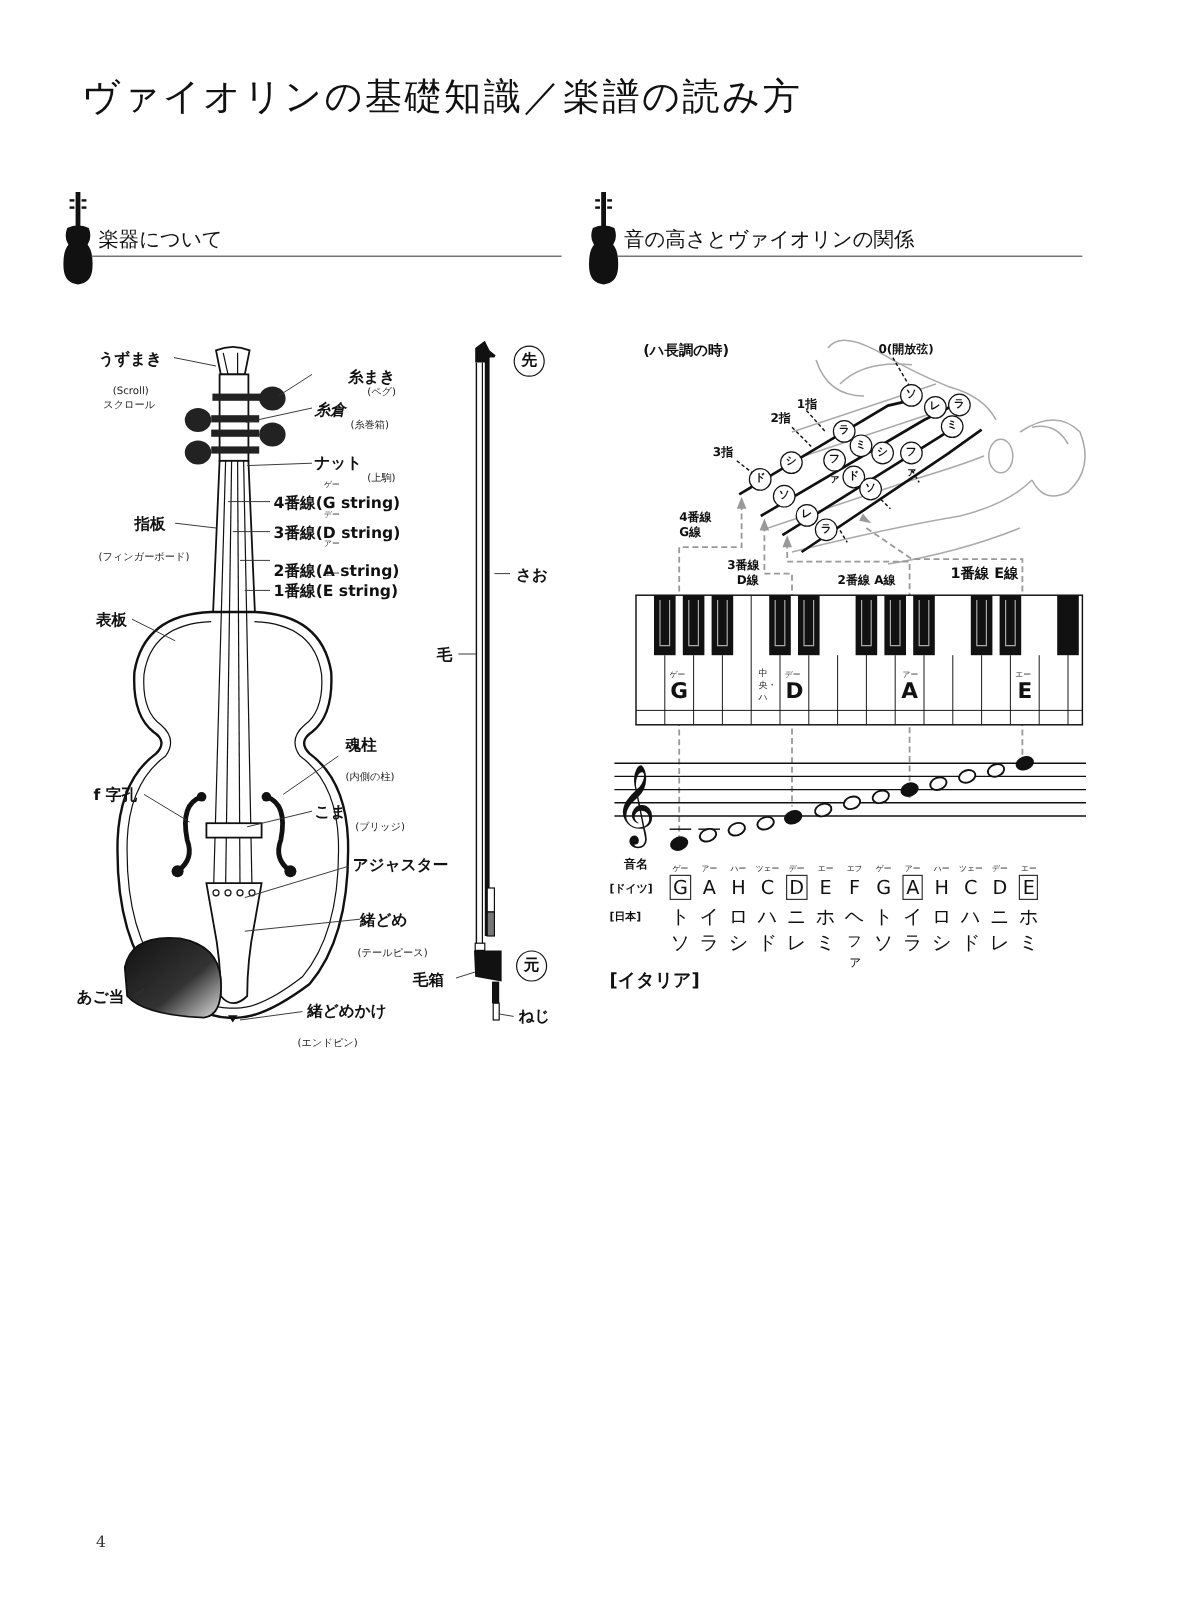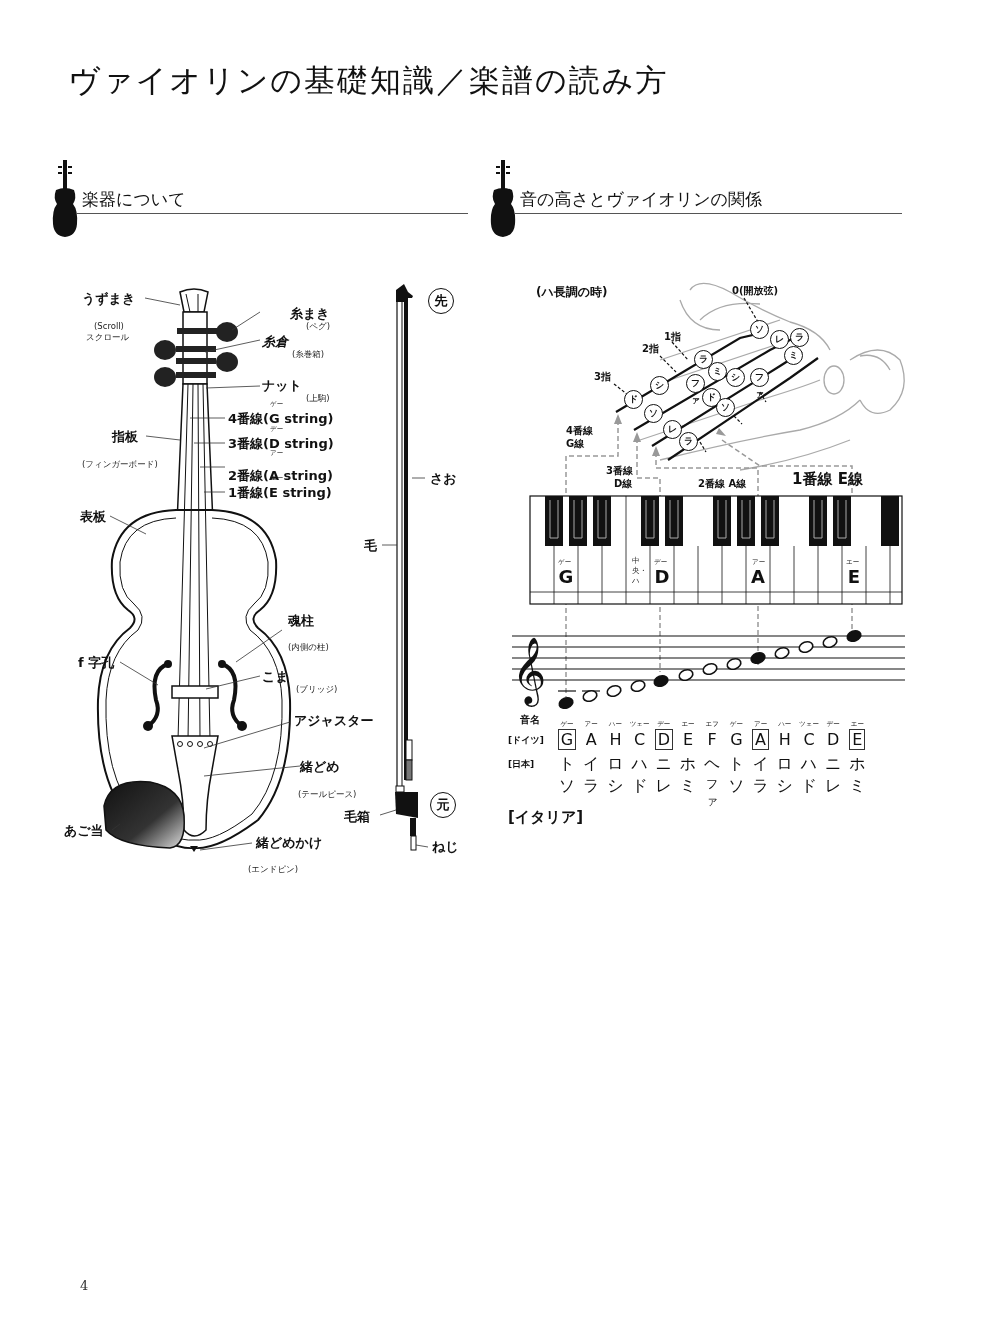--- a/index.html
+++ b/index.html
@@ -335,21 +335,21 @@
 <div class="lbl" style="left:732px; top:284px; font-size:10px;">0(開放弦)</div>
 <div class="lbl" style="left:664px; top:330px; font-size:10px;">1指</div>
 <div class="lbl" style="left:642px; top:342px; font-size:10px;">2指</div>
 <div class="lbl" style="left:594px; top:370px; font-size:10px;">3指</div>
 
 <div class="lbl" style="left:566px; top:424px; font-size:10px;">4番線</div>
 <div class="lbl" style="left:566px; top:437px; font-size:10px;">G線</div>
 <div class="lbl" style="left:606px; top:464px; font-size:10px;">3番線</div>
 <div class="lbl" style="left:614px; top:477px; font-size:10px;">D線</div>
 <div class="lbl" style="left:698px; top:477px; font-size:10px;">2番線 A線</div>
-<div class="lbl" style="left:792px; top:470px; font-size:15px;">1番線 E線</div>
+<div class="lbl" style="left:792px; top:470px; font-size:12px;">1番線 E線</div>
 
 <div class="ruby" style="left:558px; top:558px;">ゲー</div>
 <div class="key-letter" style="left:554px; top:566px;">G</div>
 <div class="ruby" style="left:654px; top:558px;">デー</div>
 <div class="key-letter" style="left:650px; top:566px;">D</div>
 <div class="ruby" style="left:752px; top:558px;">アー</div>
 <div class="key-letter" style="left:746px; top:566px;">A</div>
 <div class="ruby" style="left:846px; top:558px;">エー</div>
 <div class="key-letter" style="left:842px; top:566px;">E</div>
 <div class="ruby" style="left:632px; top:556px; width:8px; font-size:7.5px; white-space:normal; line-height:10px;">中央・ハ</div>

